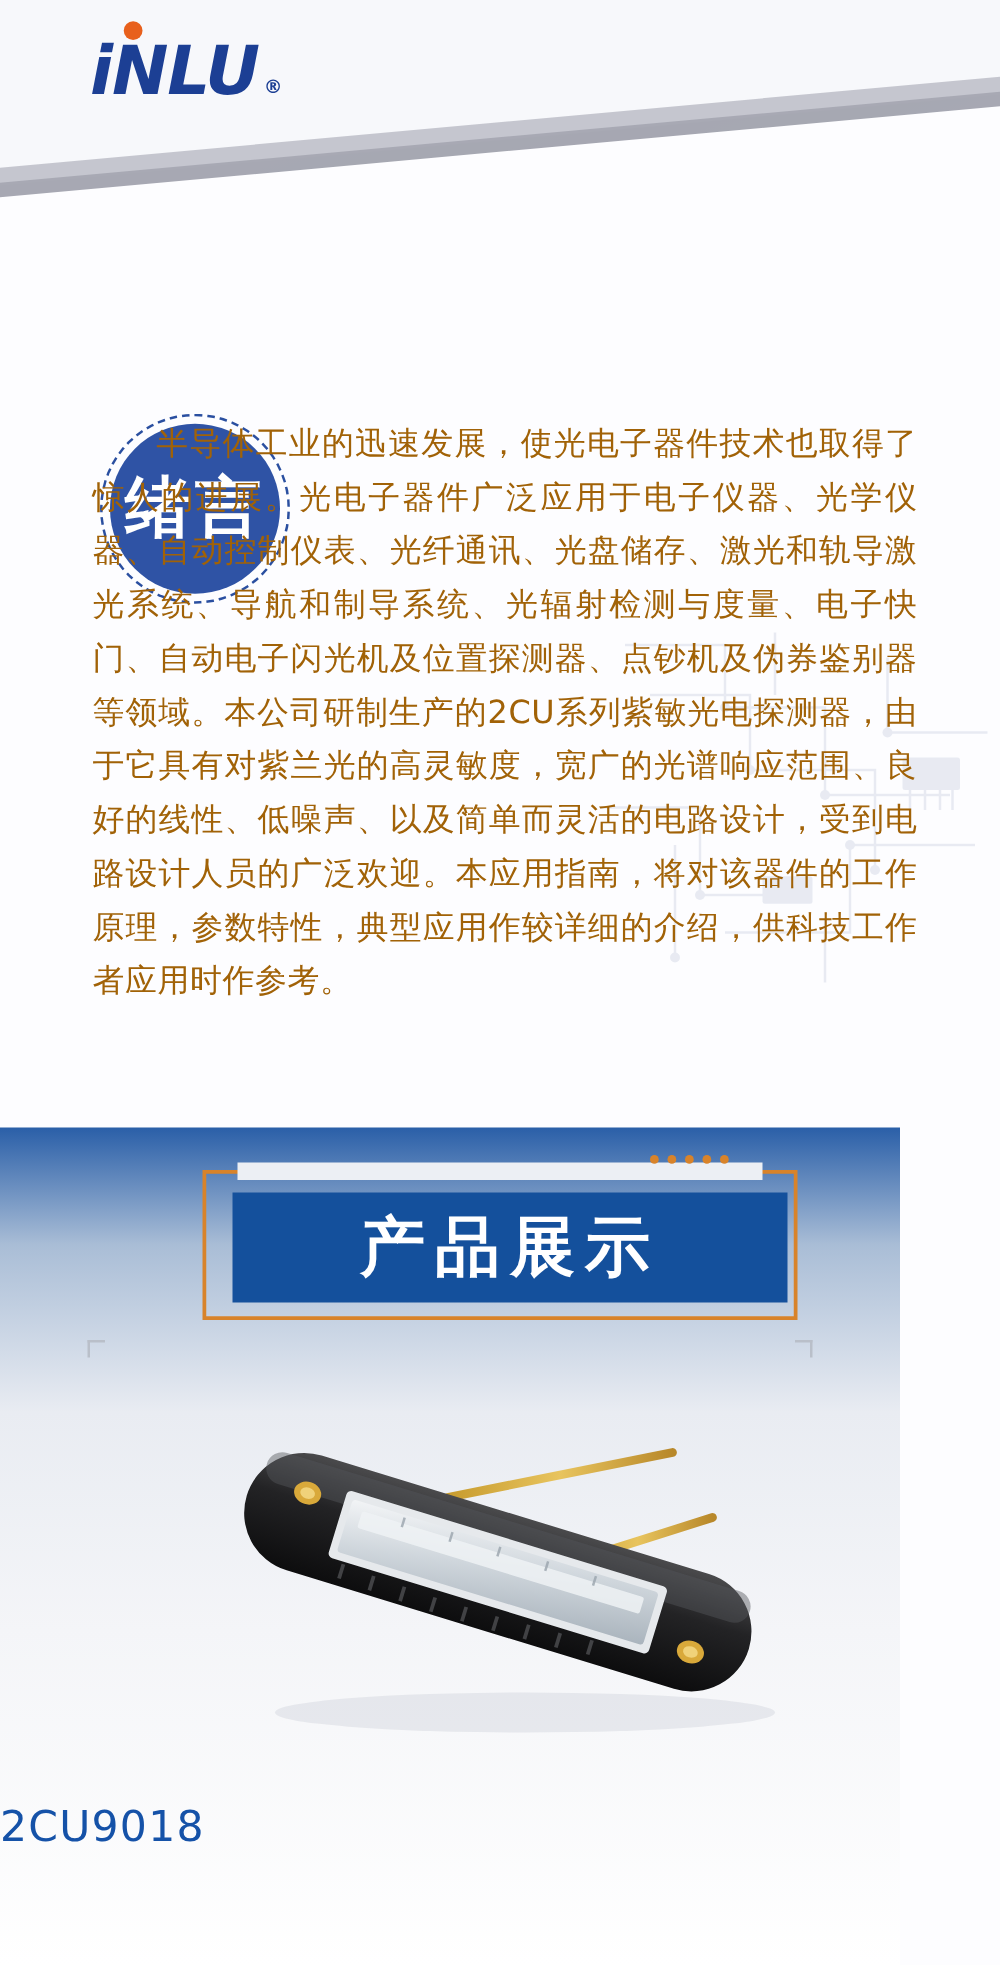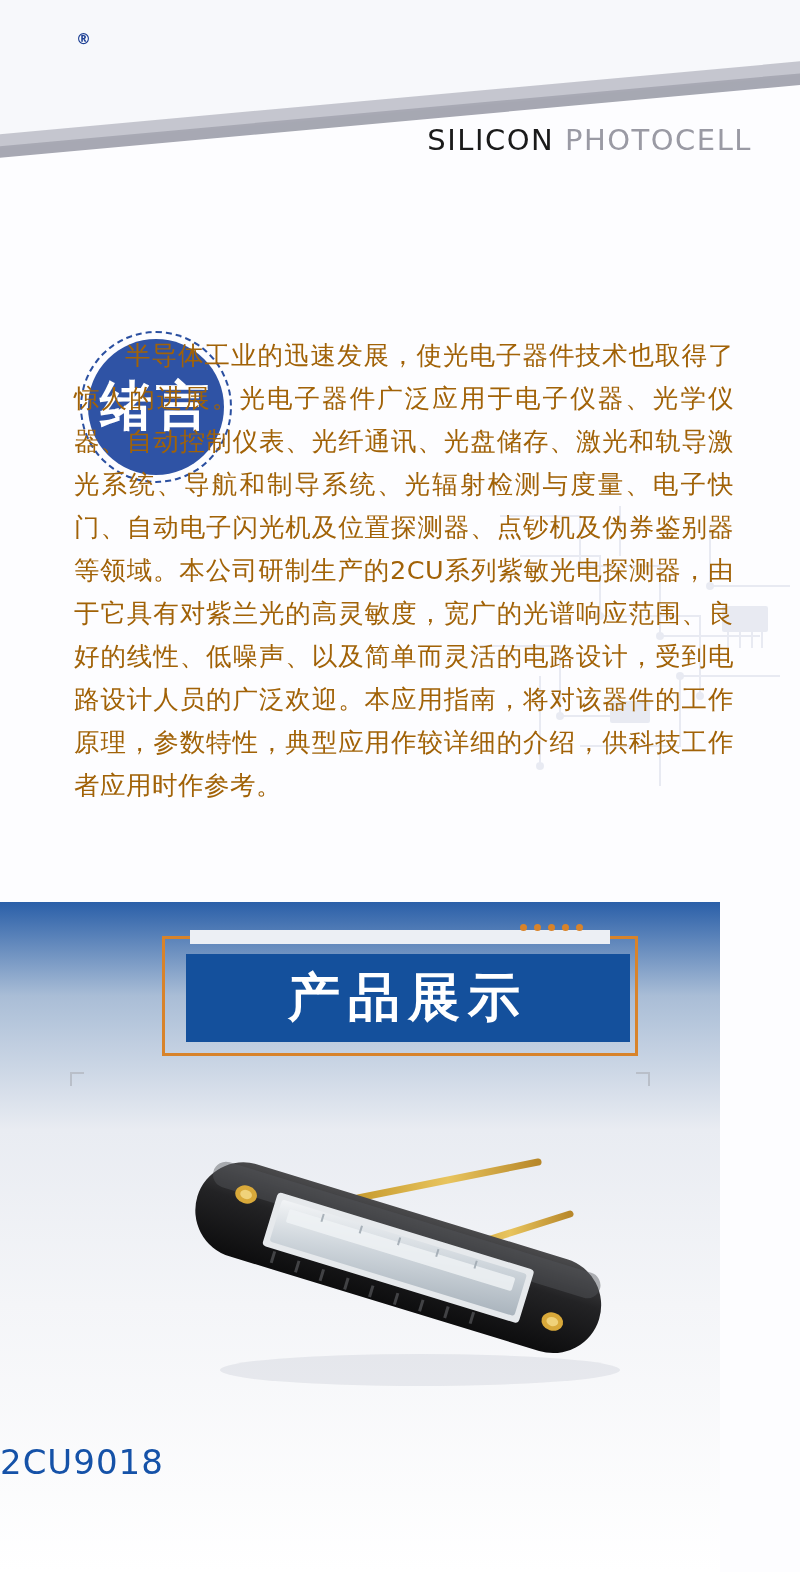--- a/index.html
+++ b/index.html
@@ -259,27 +259,27 @@
 <div class="page">
 
   <div class="header">
     <div class="header-band-grey"></div>
     <div class="header-diag-light"></div>
     <div class="header-diag-grey-band"></div>
     <div class="header-diag-dark"></div>
     <div class="header-diag-white"></div>
 
     <div class="logo">
+      <div style="position:relative;">
+        <span class="logo-text">iNLU</span>
+        <span class="logo-dot"></span>
+      </div>
       <span class="logo-reg">®</span>
     </div>
 
-    <div class="title-en">
-      <b>SILICON</b>
-      <span>PHOTOCELL</span>
-    </div>
   </div>
 
   <div class="intro-section">
 
     <svg class="circuit-deco" viewBox="0 0 340 300">
       <g stroke="#7d8fb5" stroke-width="2" fill="none">
         <path d="M40 20 H120 V70 H200 V140 H300"></path>
         <path d="M60 60 H140 V120 H240 V200"></path>
         <path d="M20 150 H100 V220 H180"></path>
         <path d="M120 250 H220 V180 H320"></path>

